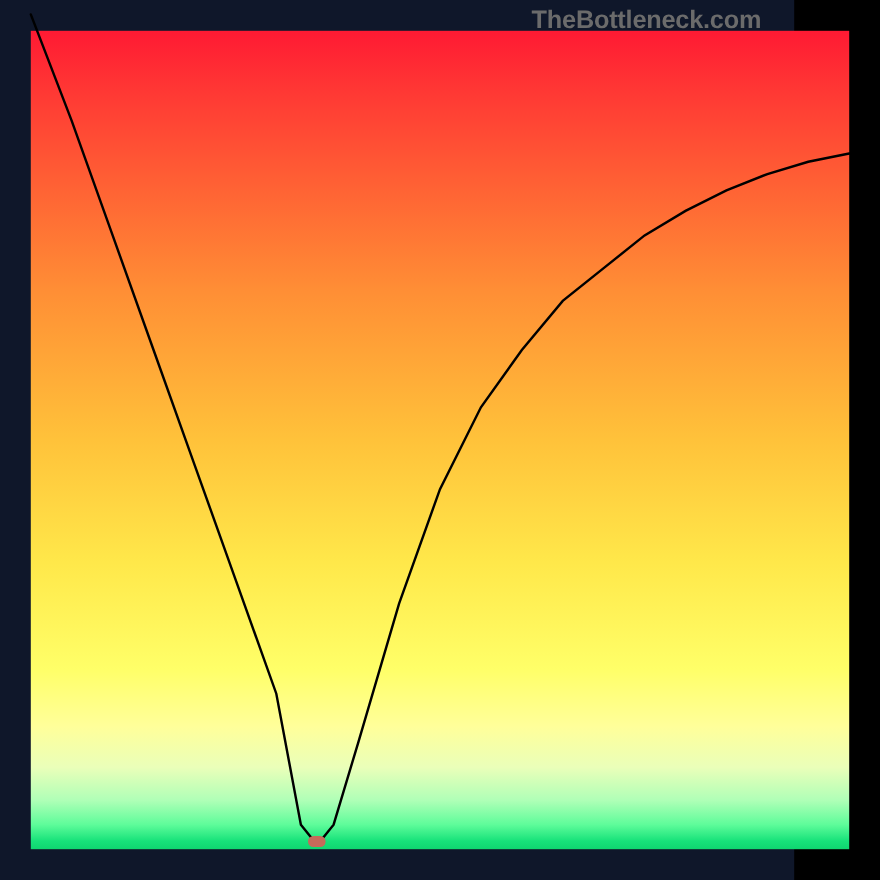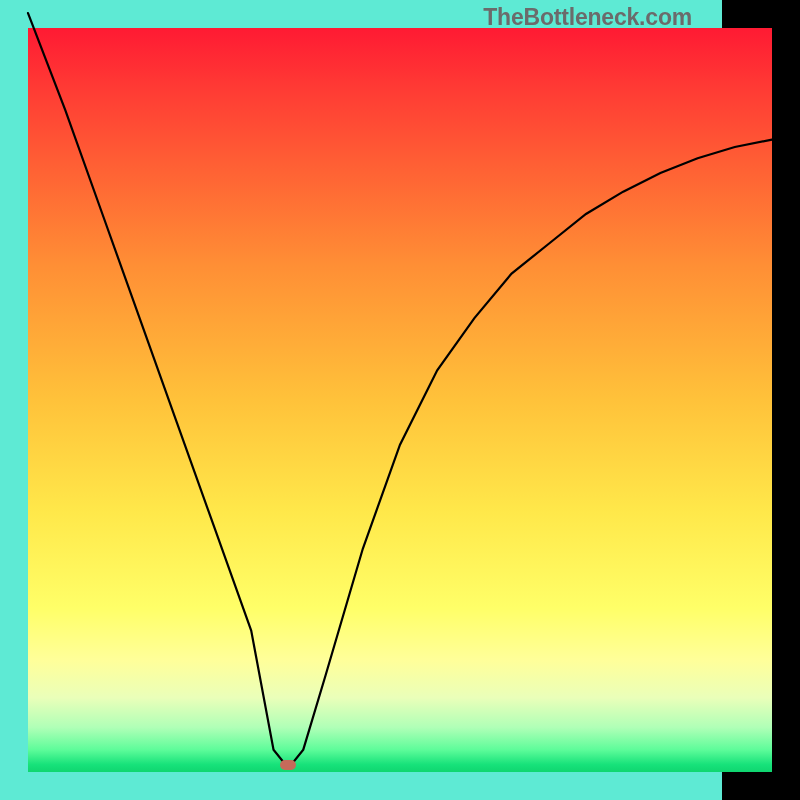--- a/index.html
+++ b/index.html
@@ -3,21 +3,21 @@
 <meta charset="utf-8">
 <style>
   * { margin: 0; padding: 0; box-sizing: border-box; }
   html, body { width: 800px; height: 800px; overflow: hidden; }
   body { background: #000; font-family: Arial, Helvetica, sans-serif; }
 
   .frame {
     position: absolute;
     top: 0; left: 0;
     width: 722px; height: 800px;
-    background: #5eead4;
+    background: #0f172a;
   }
   .plot-area {
     position: absolute;
     top: 28px;
     left: 28px;
     width: 744px;
     height: 744px;
     background: linear-gradient(to bottom,
       #ff1a33 0%,
       #ff3a34 8%,

